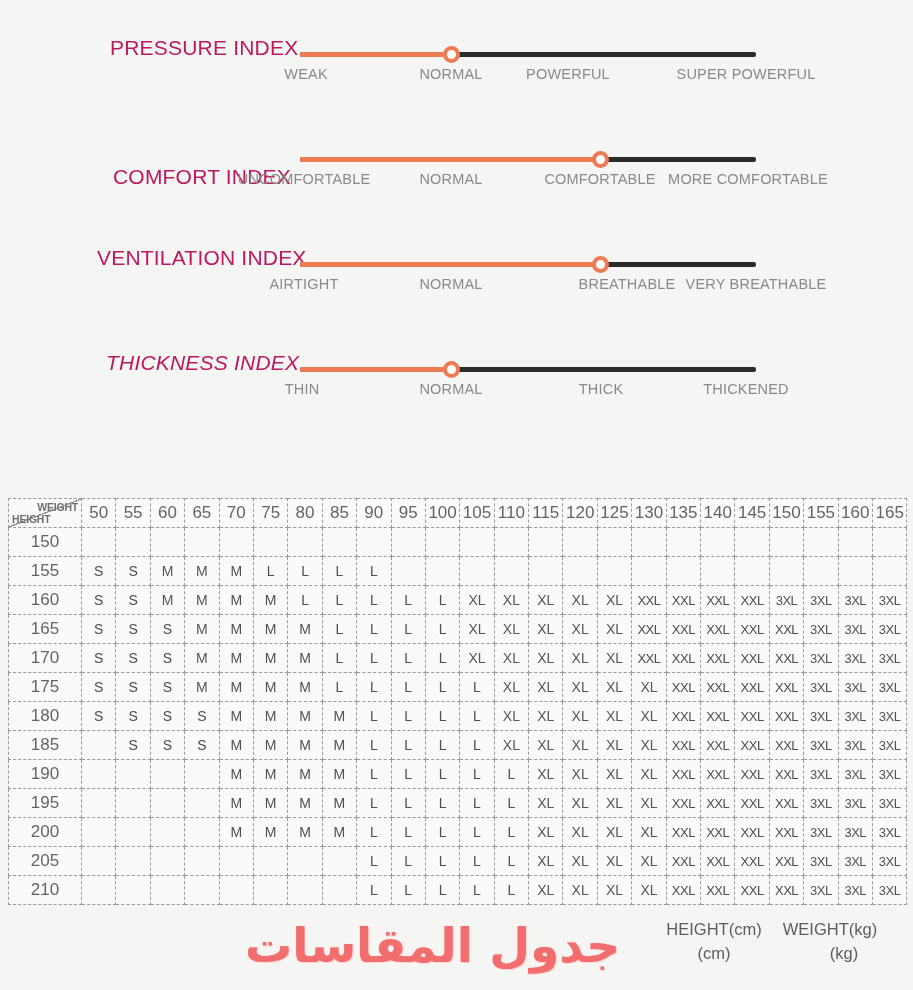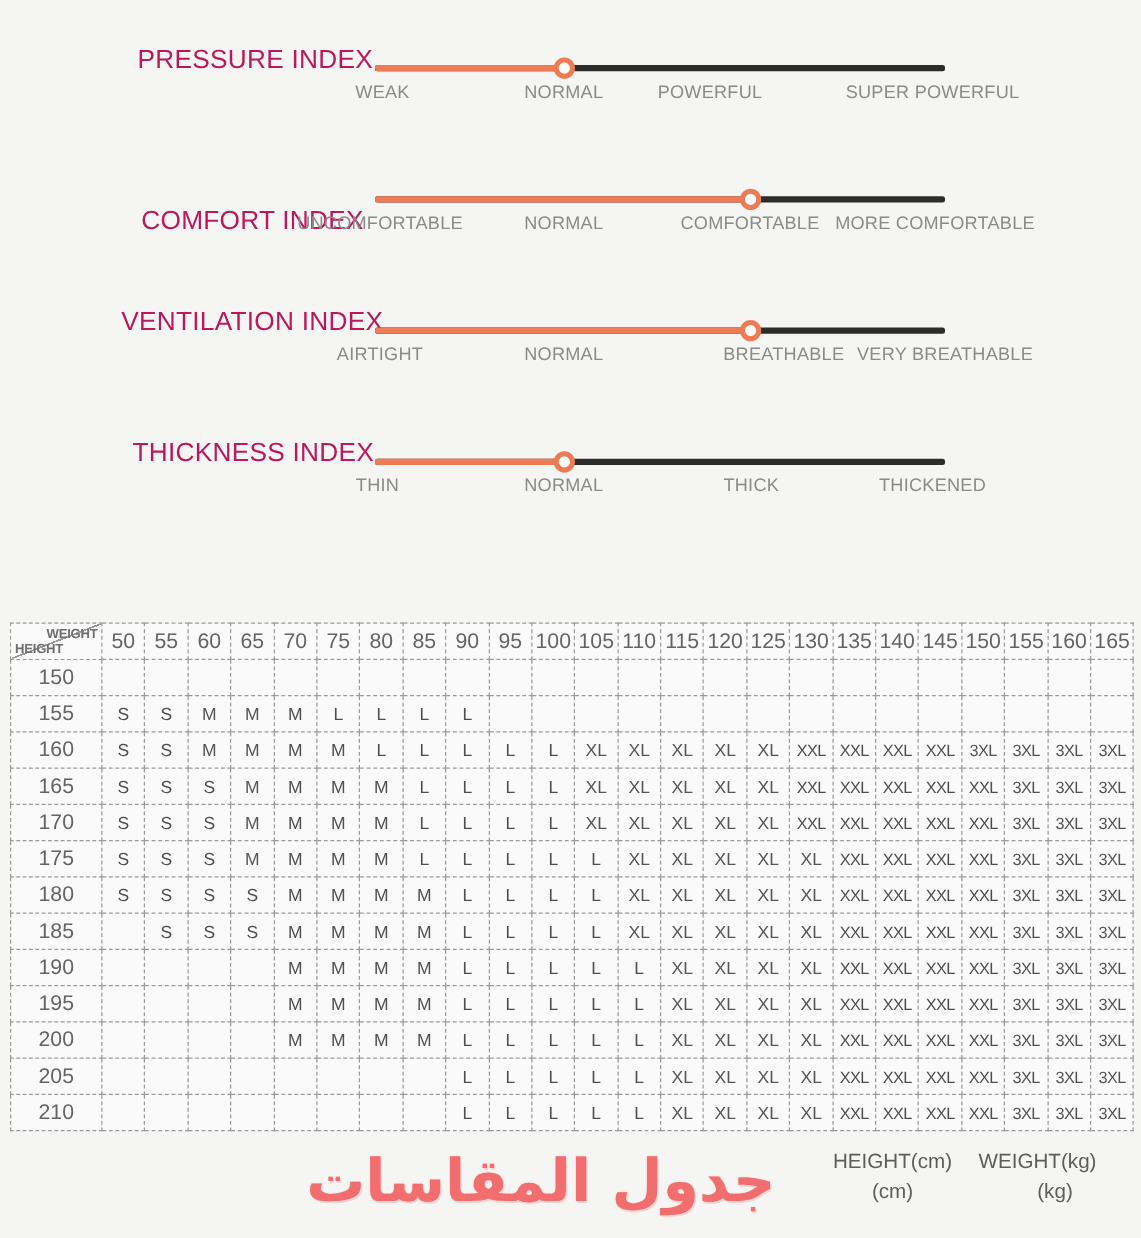--- a/index.html
+++ b/index.html
@@ -215,21 +215,21 @@
         <div class="knob" style="left: 300px;"></div>
       </div>
       <div class="ticks">
         <div class="tick" style="left: 304px;">AIRTIGHT</div>
         <div class="tick" style="left: 451px;">NORMAL</div>
         <div class="tick" style="left: 600px; margin-left: 27px;">BREATHABLE</div>
         <div class="tick" style="left: 712px; margin-left: 44px;">VERY BREATHABLE</div>
       </div>
     </div>
     <div class="index-row">
-      <div class="index-title" style="left: 106px; top: 18px;">THICKNESS INDEX</div>
+      <div class="index-title" style="left: 106px; top: 18px; font-style: italic;">THICKNESS INDEX</div>
       <div class="slider-wrap">
         <div class="track"></div>
         <div class="track-fill" style="width: 151px;"></div>
         <div class="knob" style="left: 151px;"></div>
       </div>
       <div class="ticks">
         <div class="tick" style="left: 302px;">THIN</div>
         <div class="tick" style="left: 451px;">NORMAL</div>
         <div class="tick" style="left: 601px;">THICK</div>
         <div class="tick" style="left: 746px;">THICKENED</div>

